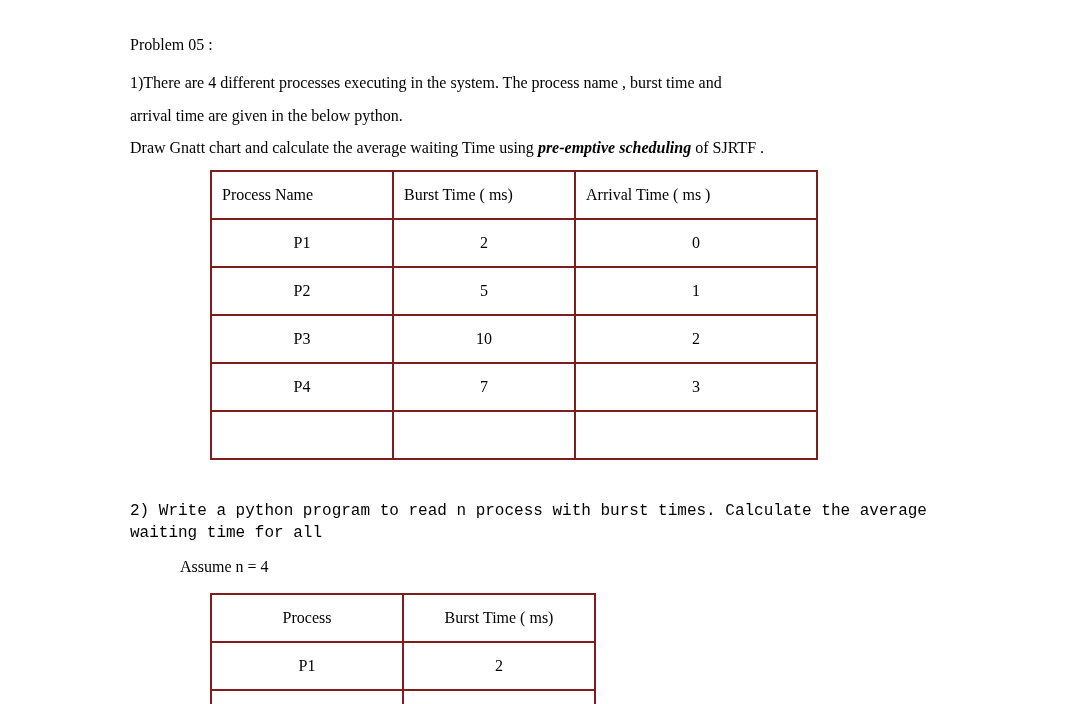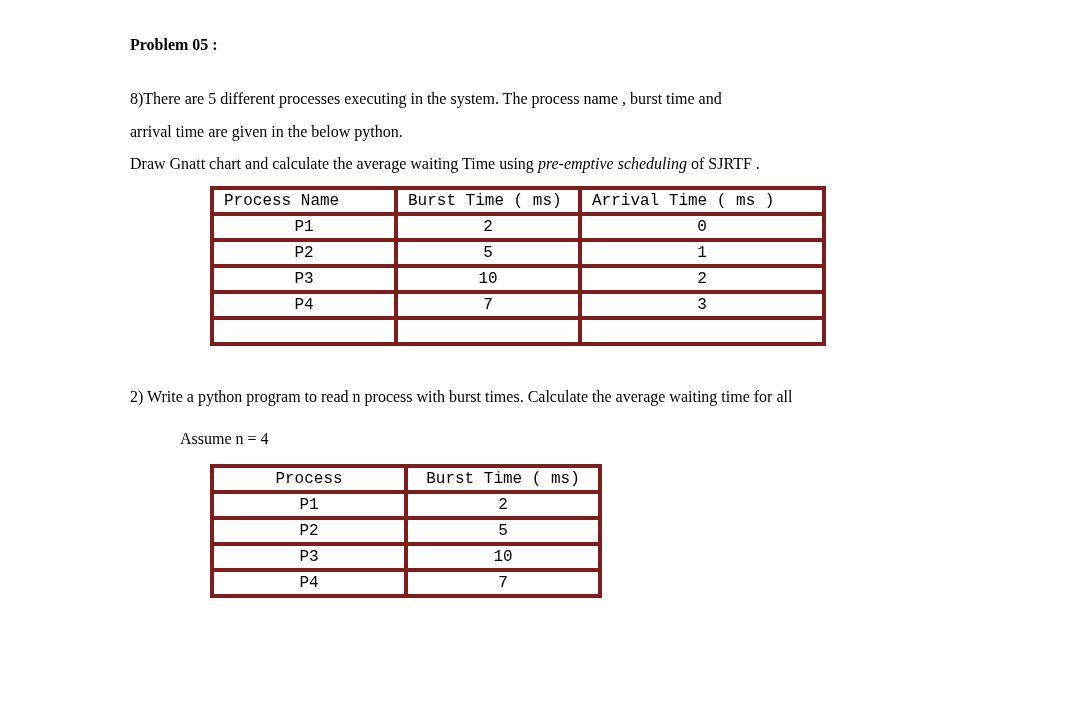--- a/index.html
+++ b/index.html
@@ -7,61 +7,60 @@
       font-size: 16px;
       color: #000;
       background: #fff;
       margin: 0;
       padding: 30px 130px;
       width: 1080px;
       box-sizing: border-box;
       line-height: 1.9;
     }
     .heading {
-      font-weight: bold;
-      margin-bottom: 24px;
+      font-weight: normal;
+      margin-bottom: 8px;
     }
     .para {
       margin: 2px 0;
     }
     .emph {
       font-style: italic;
-      font-weight: normal;
+      font-weight: bold;
     }
     table {
       border-collapse: collapse;
       margin-top: 6px;
     }
     td {
-      border: 4px solid #7f1d1d;
-      padding: 0 10px;
+      border: 2px solid #7f1d1d;
+      padding: 12px 10px;
       height: 22px;
       line-height: 22px;
       font-size: 16px;
-      font-family: Liberation Mono, monospace;
     }
     .t1 td { text-align: center; }
     .t1 .c1 { width: 160px; }
     .t1 .c2 { width: 160px; }
     .t1 .c3 { width: 220px; }
     .t1 thead td { text-align: left; }
     .t1-wrap { margin-left: 80px; margin-bottom: 40px; }
     .t2 td { text-align: center; }
     .t2 .c1 { width: 170px; }
     .t2 .c2 { width: 170px; }
     .t2-wrap { margin-left: 80px; }
-    .q2 { margin-top: 26px; line-height: 1.4; }
-    .assume { margin-left: 50px; margin-top: 16px; margin-bottom: 10px; }
+    .q2 { margin-top: 26px; line-height: 1.4; font-family: Liberation Mono, monospace; }
+    .assume { margin-left: 50px; margin-top: 8px; margin-bottom: 10px; }
   </style>
 </head>
 <body>
 
 <div class="heading">Problem 05 :</div>
 
-<div class="para">8)There are 5 different processes executing in the system. The process name , burst time and</div>
+<div class="para">1)There are 4 different processes executing in the system. The process name , burst time and</div>
 <div class="para">arrival time are given in the below python.</div>
 <div class="para">
   <span>Draw Gnatt chart and calculate the average waiting Time using </span><span class="emph">pre-emptive  scheduling</span><span> of  SJRTF .</span>
 </div>
 
 <div class="t1-wrap">
 <table class="t1">
   <thead>
     <tr>
       <td class="c1">Process Name</td>

